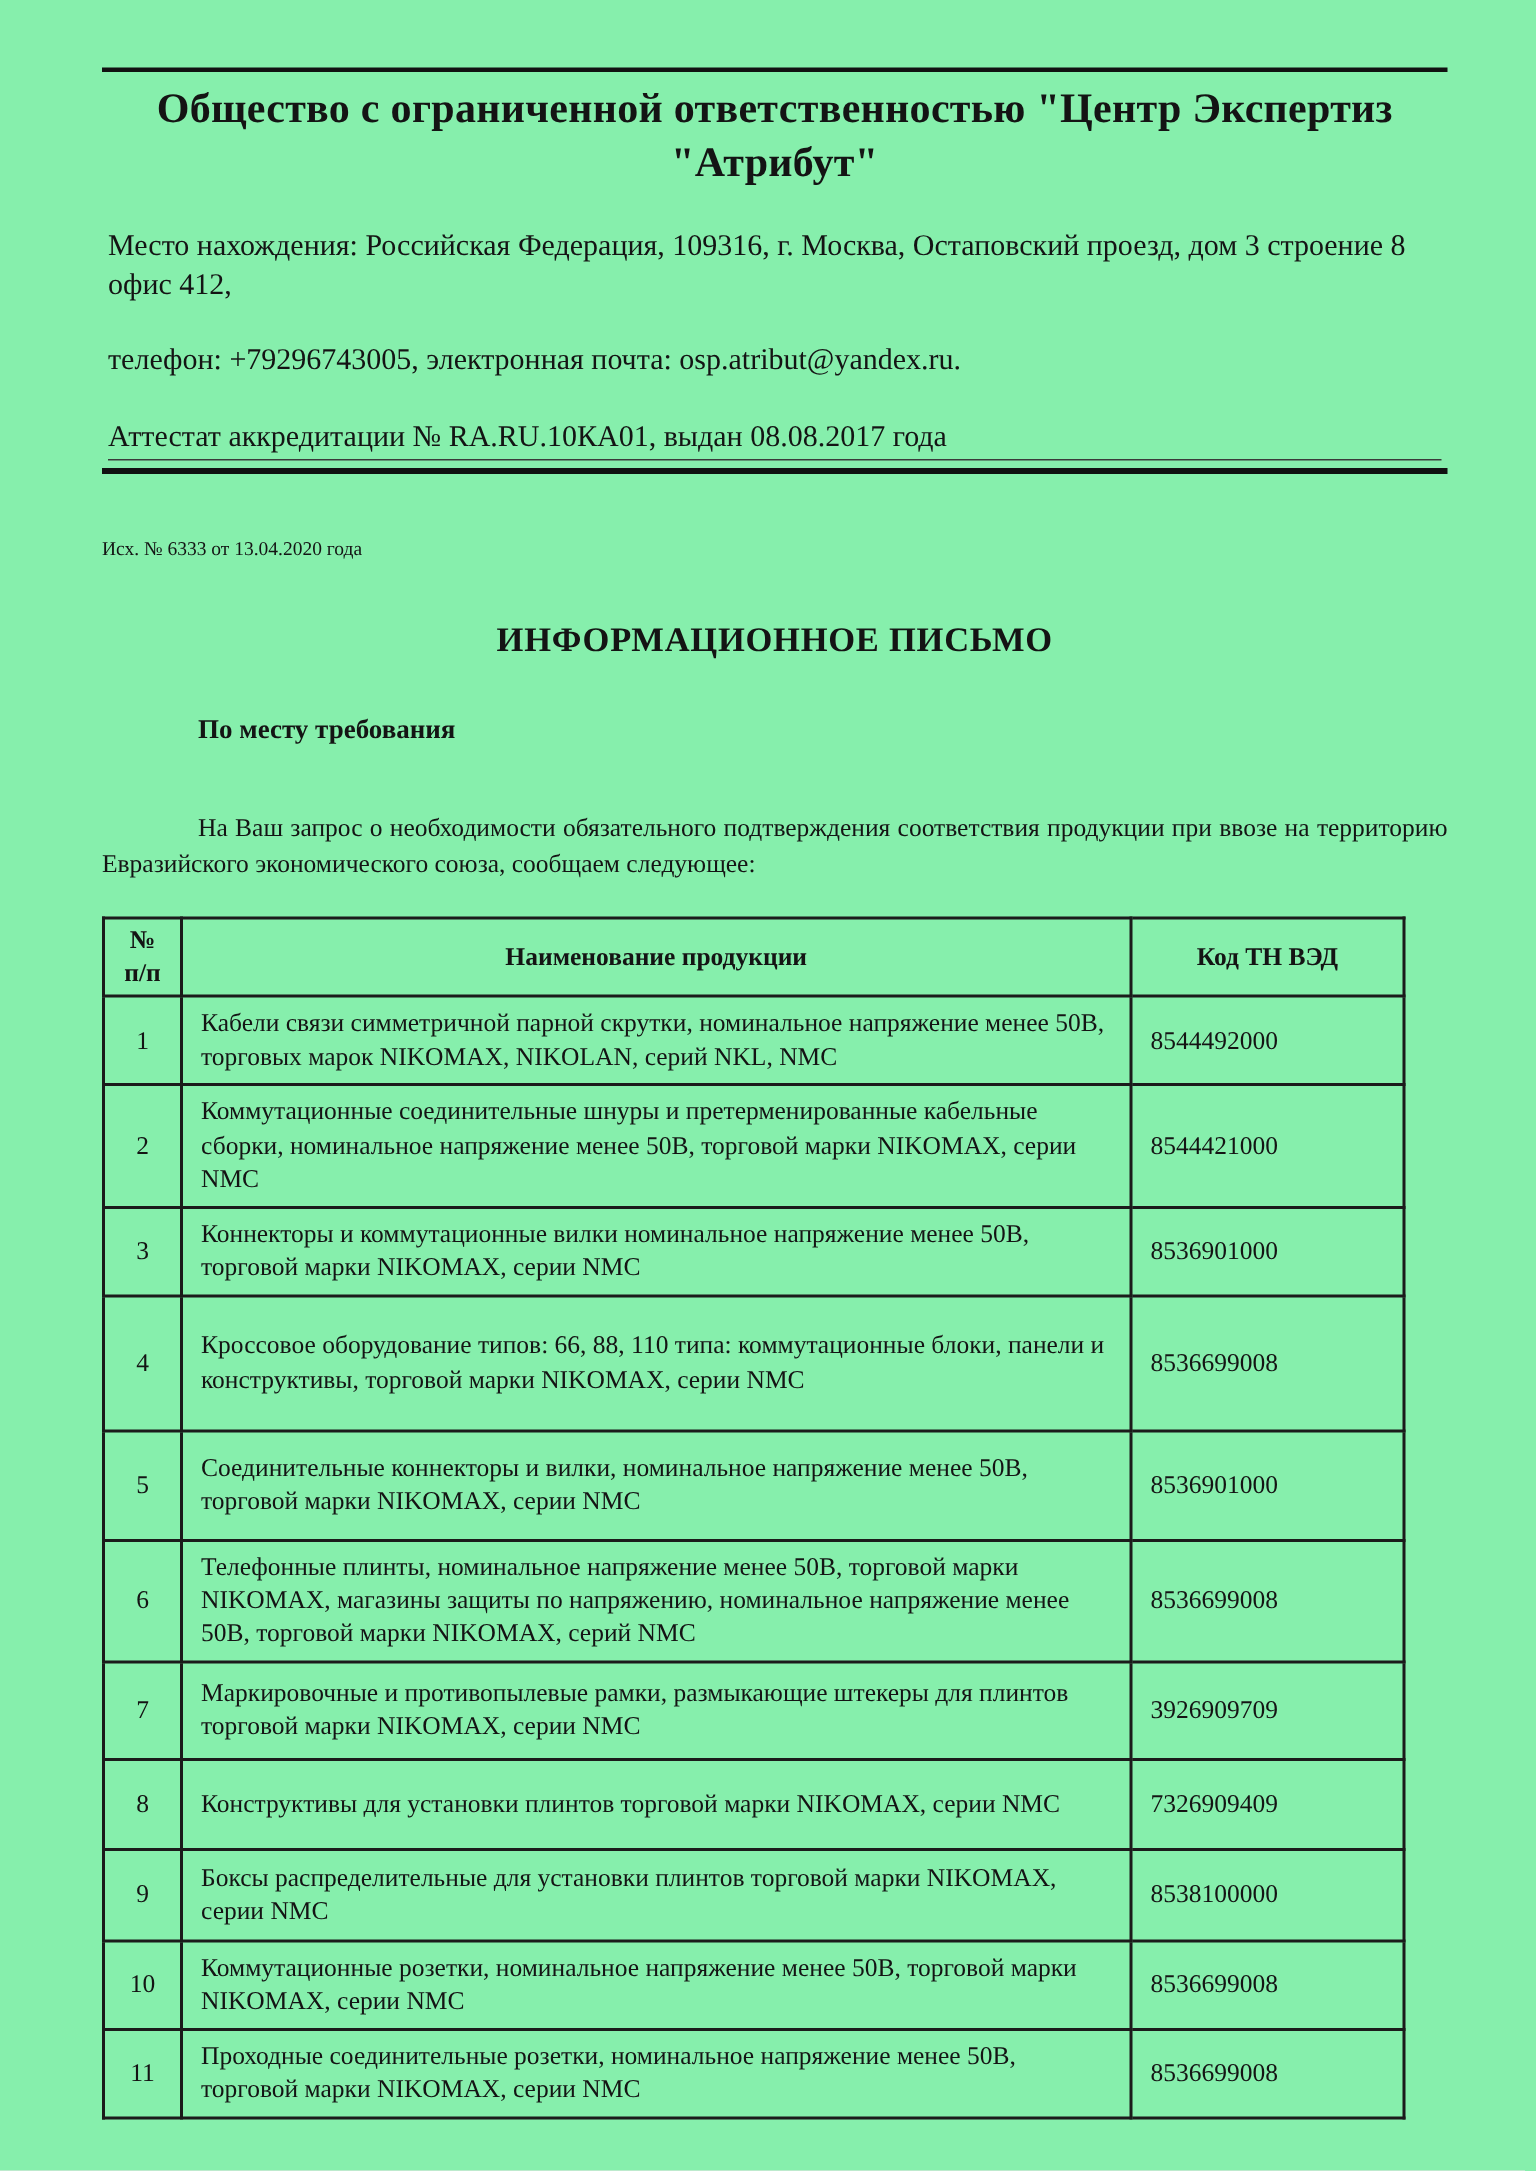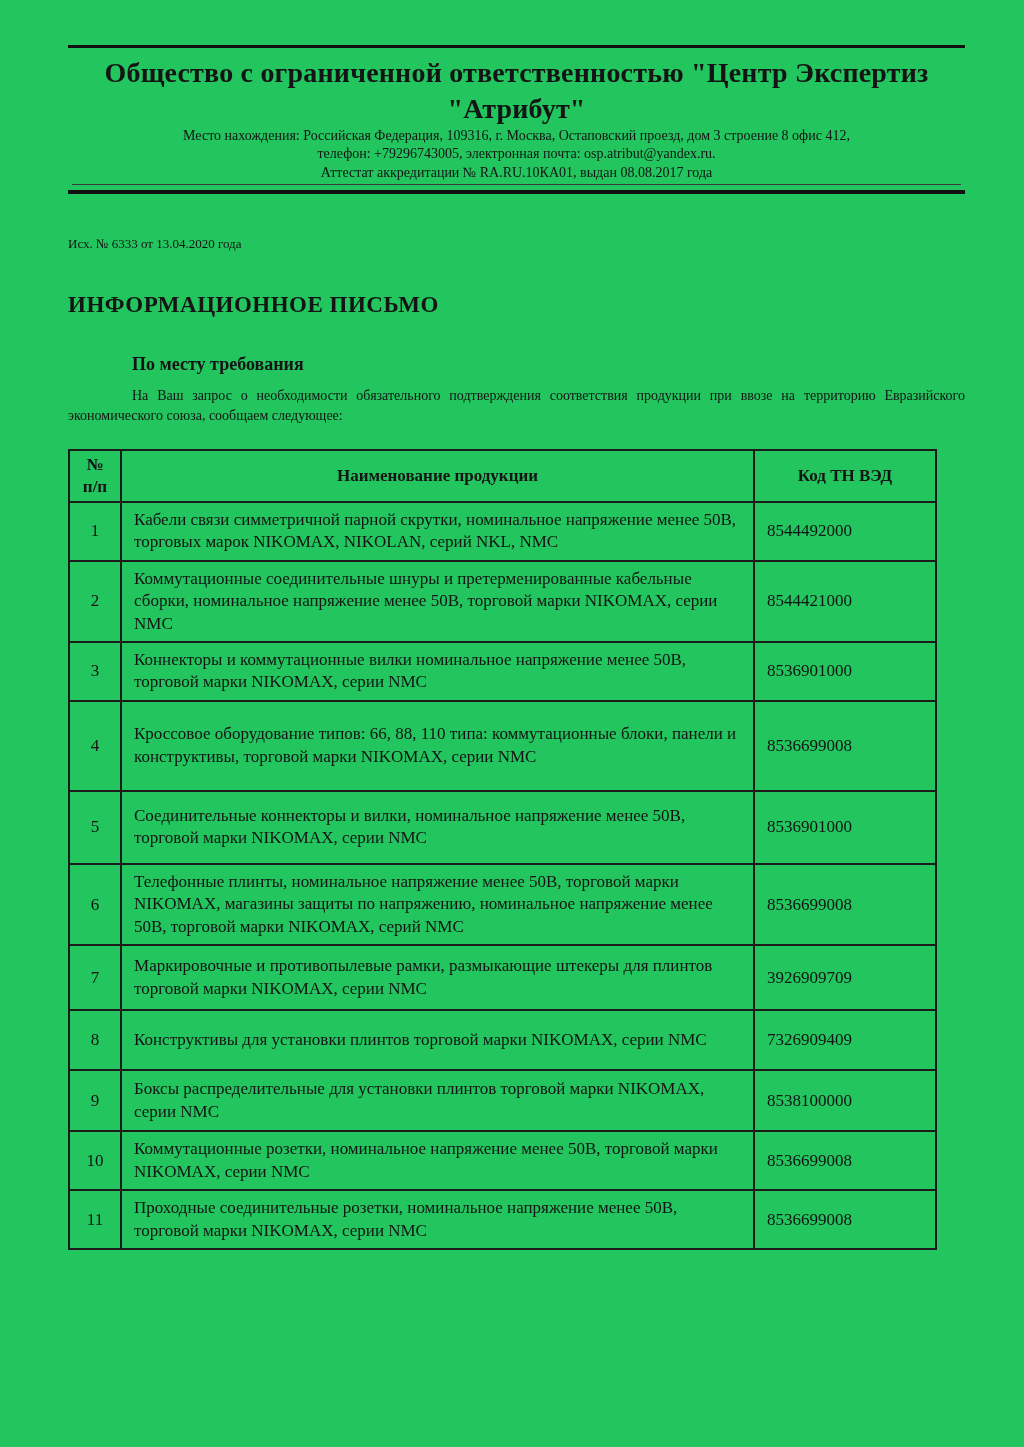--- a/index.html
+++ b/index.html
@@ -1,46 +1,46 @@
 <!DOCTYPE html>
 <html><head>
 <meta charset="utf-8">
 <style>
   * { margin: 0; padding: 0; box-sizing: border-box; }
   html, body { background: #e8e8e8; }
   body { font-family: "Liberation Serif", serif; color: #141414; }
   .page {
     width: 1024px; height: 1447px;
-    margin: 0 auto; background: #22c55e;
+    margin: 0 auto; background: #86efac;
     padding: 45px 59px 0 68px;
     position: relative;
   }
   
   .letterhead {
     border-top: 3px solid #111;
     border-bottom: 4px solid #111;
     padding: 7px 4px 5px 4px;
   }
   .company-name {
     font-size: 28px; font-weight: bold; text-align: center;
     line-height: 1.28; letter-spacing: 0.2px;
   }
-  .addr { font-size: 14px; text-align: center; line-height: 1.32; }
+  .addr { font-size: 20px; text-align: left; line-height: 1.32; margin-top: 24px; }
   .thin-rule { border-top: 1px solid #3a3a3a; margin-top: 2px; }
   
   .ref-line { margin-top: 42px; font-size: 13px; }
   .recipient { margin-top: 26px; text-align: right; font-size: 19px; line-height: 1.45; }
   
   .letter-title {
-    margin-top: 40px; 
+    margin-top: 40px; text-align: center;
     font-size: 23px; font-weight: bold; letter-spacing: 0.5px;
   }
   .letter-subtitle { margin-top: 36px; margin-left: 64px; font-size: 18px; font-weight: bold; }
   .letter-body {
-    margin-top: 11px; font-size: 14px; line-height: 1.42;
+    margin-top: 43px; font-size: 17px; line-height: 1.42;
     text-align: justify; text-indent: 64px;
   }
   
   table.products {
     margin-top: 23px; width: 869px;
     border-collapse: collapse; table-layout: fixed;
     font-size: 17px;
   }
   table.products th, table.products td {
     border: 2px solid #1b1b1b; vertical-align: middle;

